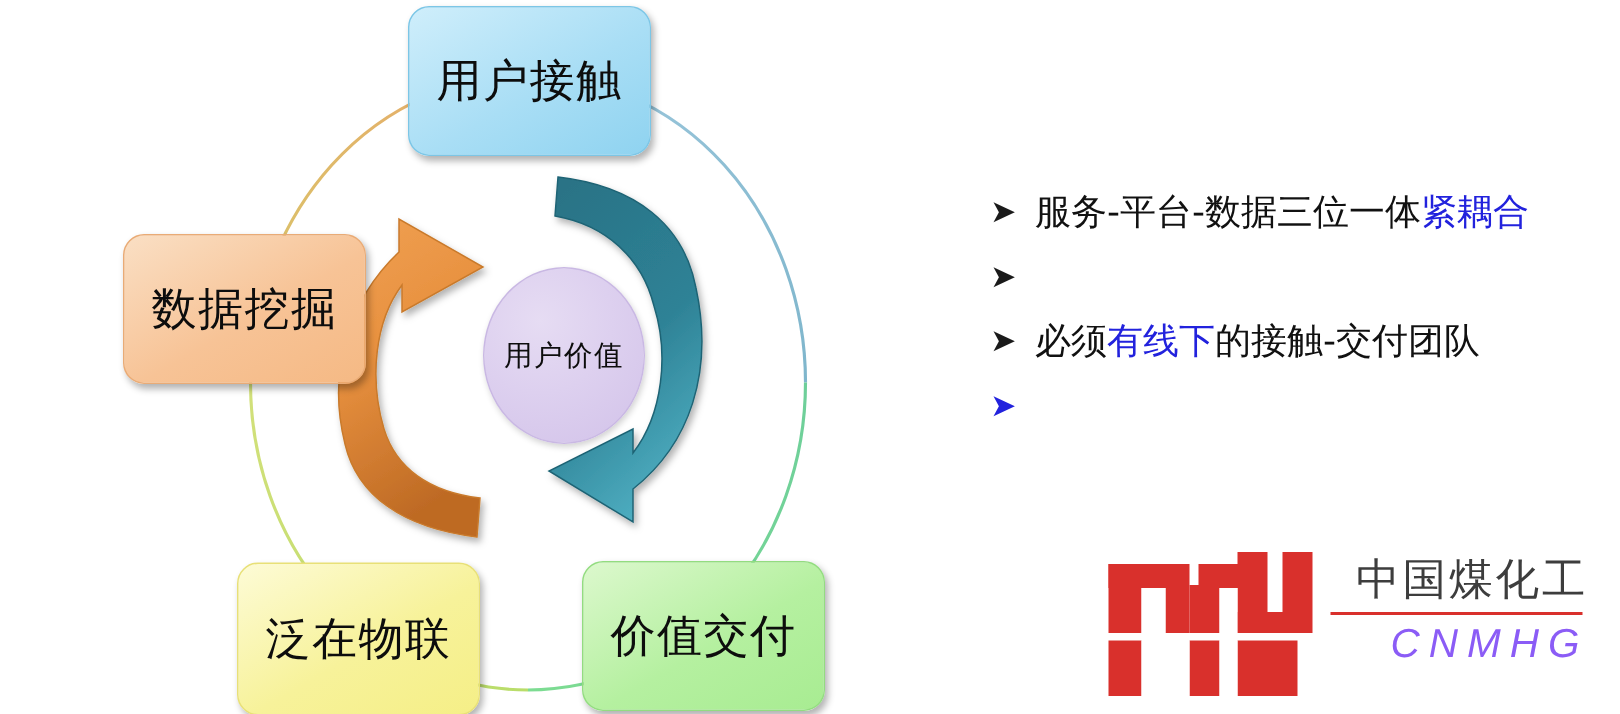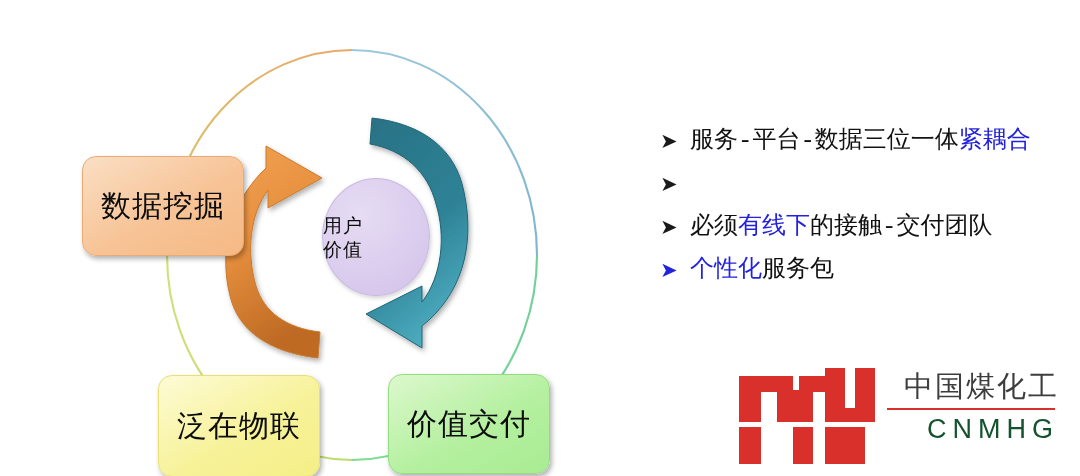--- a/index.html
+++ b/index.html
@@ -56,21 +56,21 @@
     left:82px;top:156px;width:160px;height:98px;
     background:linear-gradient(150deg,#fadfc4 0%,#f7c396 55%,#f5b984 100%);
     border:1px solid #e9ab76;
   }
 
   #center-circle{
     position:absolute;left:322px;top:178px;width:106px;height:116px;
     border-radius:50%;
     background:radial-gradient(circle at 35% 30%,#e6dcf3 0%,#ddd0ef 45%,#d2c2e9 100%);
     border:1px solid #c9b8e3;
-    display:flex;flex-direction:column;justify-content:center;
+    display:flex;flex-direction:row;align-items:center;justify-content:center;
     z-index:4;
     box-shadow:1px 2px 4px rgba(0,0,0,.18);
   }
   #center-circle span{
     font-size:19px;line-height:24px;color:#0d0d0d;
     font-family:"DejaVu Sans","Liberation Sans",sans-serif;
     letter-spacing:1px;
   }
 
   
@@ -80,39 +80,39 @@
     margin-bottom:13px;
     font-size:24px;line-height:30px;
     font-family:"DejaVu Sans","Liberation Sans",sans-serif;
   }
   .marker{
     width:30px;flex:0 0 30px;
     font-size:21px;line-height:30px;
     color:#1a1a1a;
   }
   .marker.blue{color:#2222dd;}
-  .btext{color:#111111;font-family:Liberation Mono, monospace;}
+  .btext{color:#111111;}
   .hl{color:#2222dd;}
 
   
   #logo{position:absolute;left:737px;top:362px;width:320px;height:110px;text-align:right;}
   #logo-mark{position:absolute;left:0;top:4px;}
   #logo-text{
     position:absolute;left:150px;top:6px;width:172px;
   }
   #logo-cn{
     font-size:29px;letter-spacing:2px;color:#3d3d3d;
     font-family:"DejaVu Sans","Liberation Sans",sans-serif;
     line-height:36px;white-space:nowrap;
   }
   #logo-rule{height:2px;background:#d9302c;margin:4px 0 3px 0;width:168px;}
   #logo-en{
-    font-size:27px;letter-spacing:6px;color:#14532d;
+    font-size:27px;letter-spacing:6px;color:#8b5cf6;
     font-family:"Liberation Sans",sans-serif;
-    line-height:33px;white-space:nowrap;
+    line-height:33px;white-space:nowrap;font-style:italic;
   }
 </style>
 </head>
 <body>
 
 <div id="slide">
 
   <div id="diagram">
 
     <svg width="660" height="476" viewBox="0 0 660 476">
@@ -177,20 +177,23 @@
              L 422 348
              L 366 314
              L 422 286
              L 422 302
              C 442 276 446 236 436 204
              C 428 172 404 150 370 144
              Z"></path>
       </g>
     </svg>
 
+    <div class="node n-contact">
+      <span>用户接触</span>
+    </div>
     <div class="node n-deliver">
       <span>价值交付</span>
     </div>
     <div class="node n-mining">
       <span>数据挖掘</span>
     </div>
     <div class="node n-iot">
       <span>泛在物联</span>
     </div>
 
@@ -207,21 +210,20 @@
       </div>
       <div class="bullet">
         <span class="marker">➤</span>
       </div>
       <div class="bullet">
         <span class="marker">➤</span>
         <span class="btext"><span>必须</span><span class="hl">有线下</span><span>的接触-交付团队</span></span>
       </div>
       <div class="bullet">
         <span class="marker blue">➤</span>
-        <span class="btext"><span class="hl">个性化</span><span>服务包</span></span>
       </div>
     </div>
 
   <div id="logo">
     <svg id="logo-mark" width="140" height="100" viewBox="0 0 140 100">
       <g fill="#D9302C">
 
         <rect x="2" y="10" width="22" height="88"></rect>
 
         <rect x="2" y="10" width="44" height="16"></rect>

